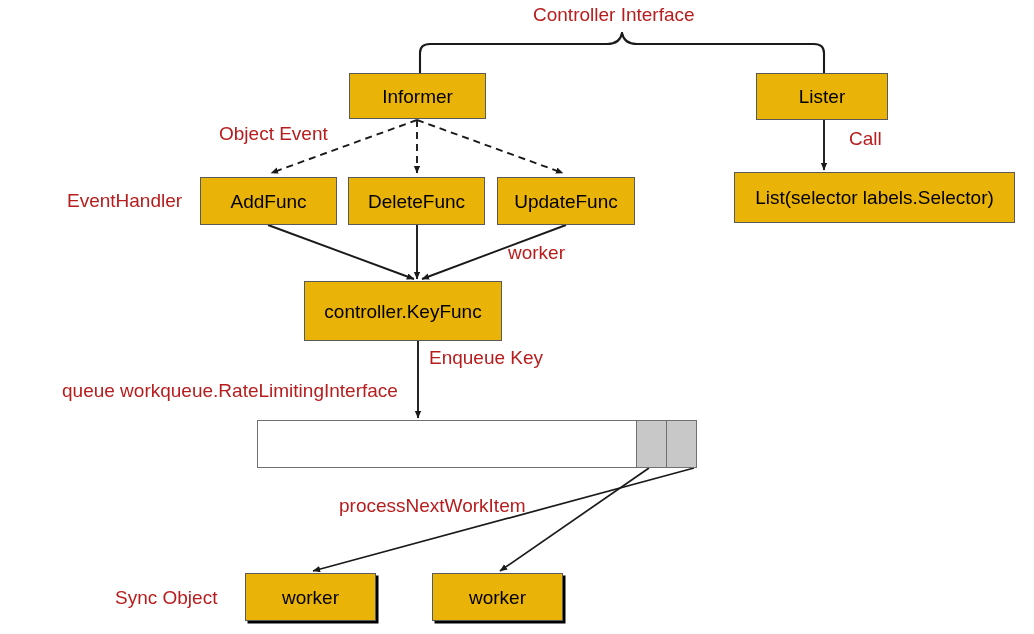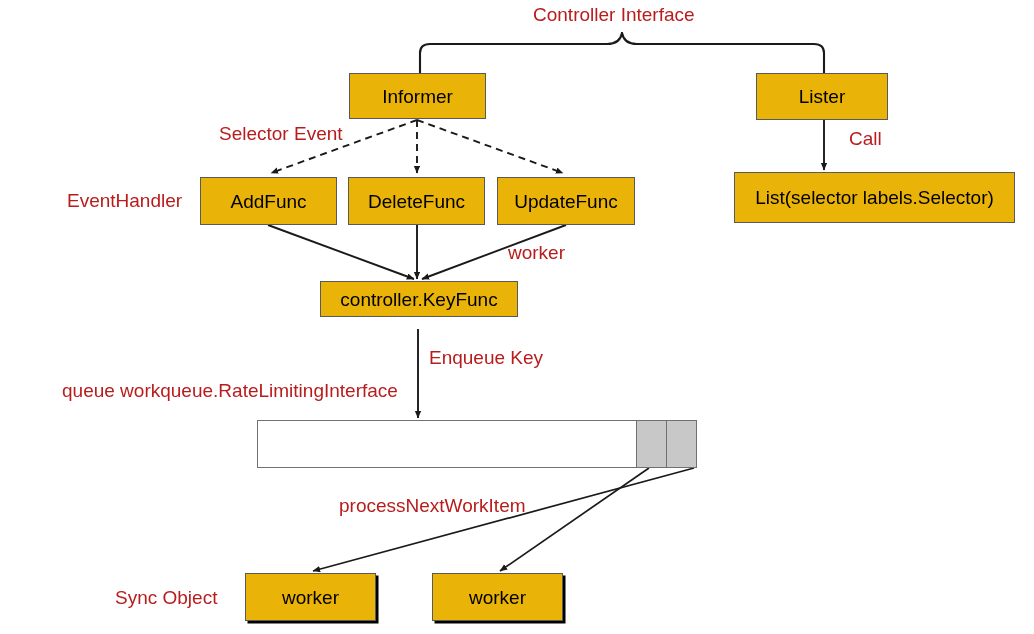--- a/index.html
+++ b/index.html
@@ -114,37 +114,37 @@
       <line x1="649" y1="468" x2="500" y2="571"></line>
     </g>
   </svg>
 
   <div class="label" style="left:533px; top:5px;">Controller Interface</div>
 
   <div class="node" style="left:349px; top:73px; width:137px; height:46px;">Informer</div>
 
   <div class="node" style="left:756px; top:73px; width:132px; height:47px;">Lister</div>
 
-  <div class="label" style="left:219px; top:124px;">Selector Event</div>
+  <div class="label" style="left:219px; top:124px;">Object Event</div>
 
   <div class="label" style="left:849px; top:129px;text-align:right;">Call</div>
 
   <div class="label" style="left:67px; top:191px;text-align:center;">EventHandler</div>
 
   <div class="node" style="left:200px; top:177px; width:137px; height:48px;">AddFunc</div>
 
   <div class="node" style="left:348px; top:177px; width:137px; height:48px;">DeleteFunc</div>
 
   <div class="node" style="left:497px; top:177px; width:138px; height:48px;">UpdateFunc</div>
 
   <div class="node" style="left:734px; top:172px; width:281px; height:51px;">List(selector labels.Selector)</div>
 
   <div class="label" style="left:508px; top:243px;">worker</div>
 
-  <div class="node" style="left:320px; top:281px; width:198px; height:36px;">controller.KeyFunc</div>
+  <div class="node" style="left:304px; top:281px; width:198px; height:60px;">controller.KeyFunc</div>
 
   <div class="label" style="left:429px; top:348px;">Enqueue Key</div>
 
   <div class="label" style="left:62px; top:381px;">queue workqueue.RateLimitingInterface</div>
 
   <div class="queue-bar" style="left:257px; top:420px; width:440px; height:48px;">
     <div class="queue-fill"></div>
     <div class="queue-cell"></div>
     <div class="queue-cell"></div>
   </div>

